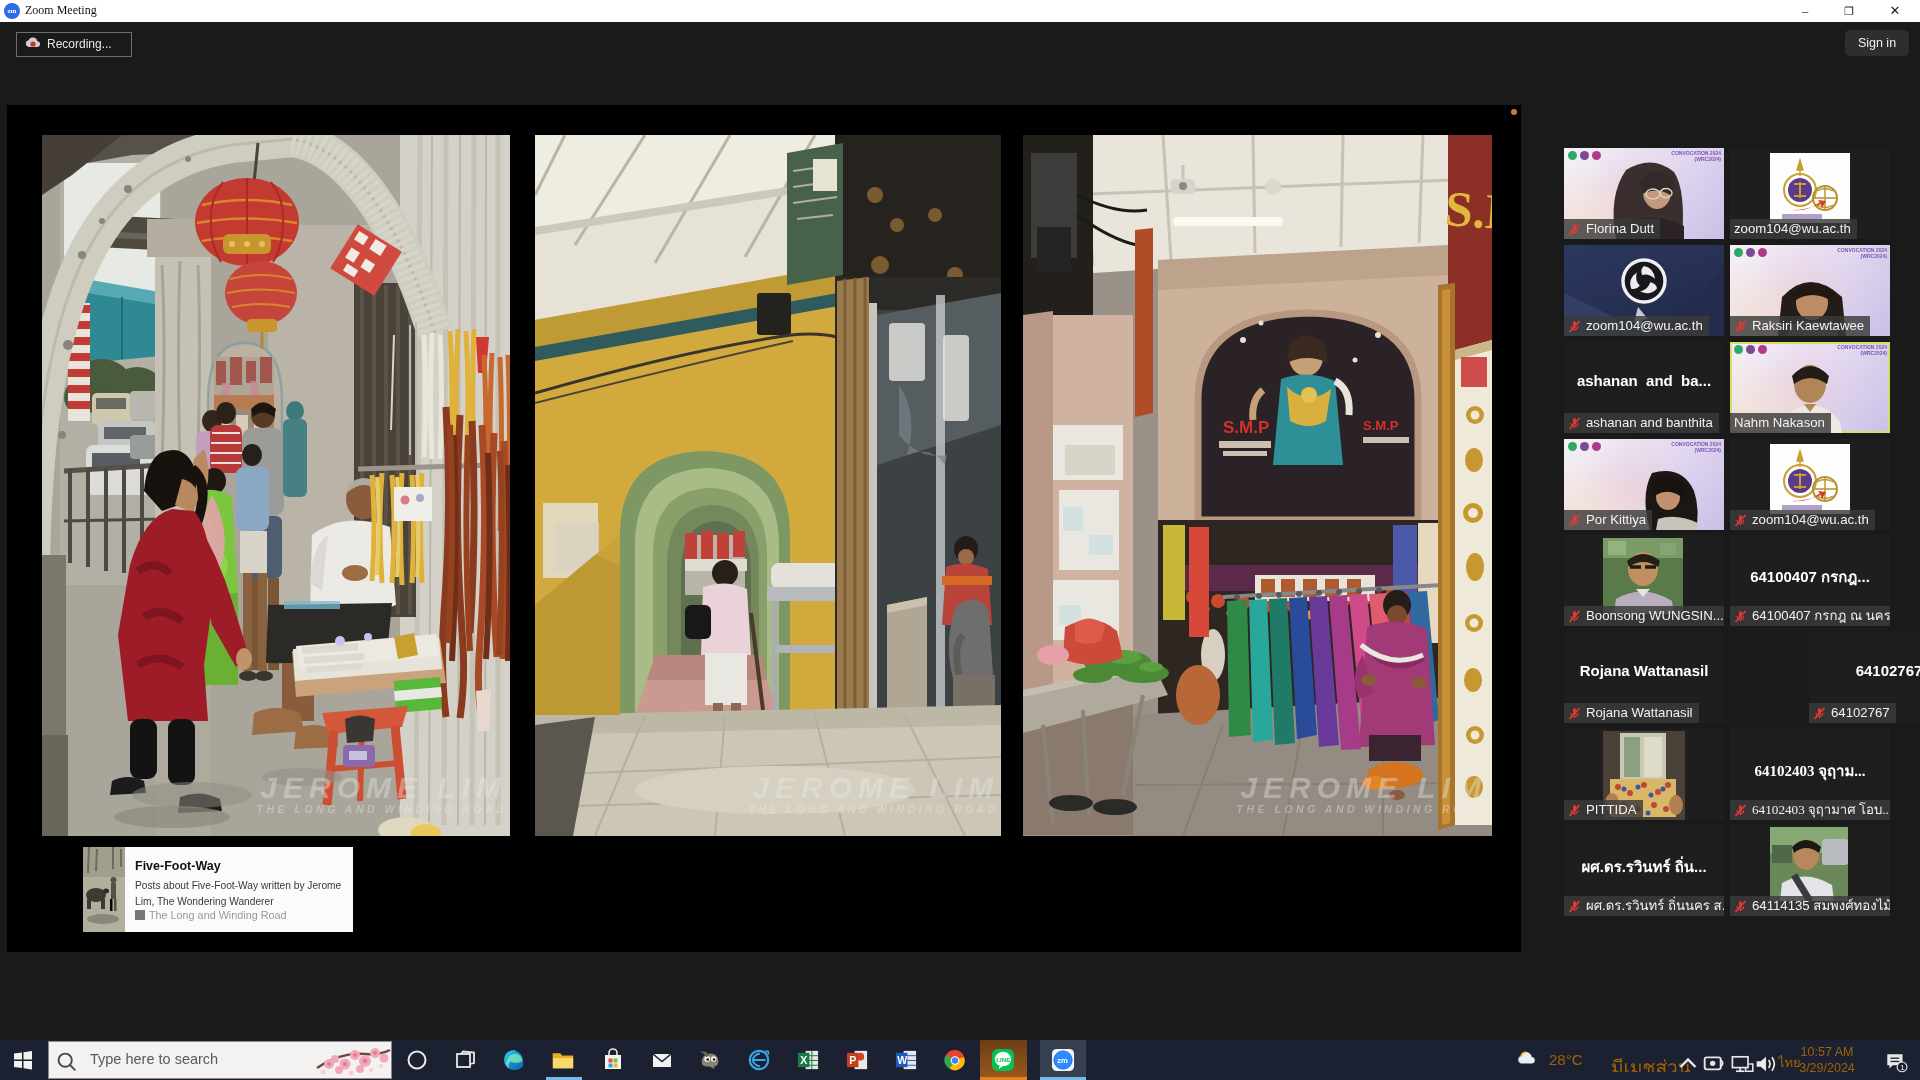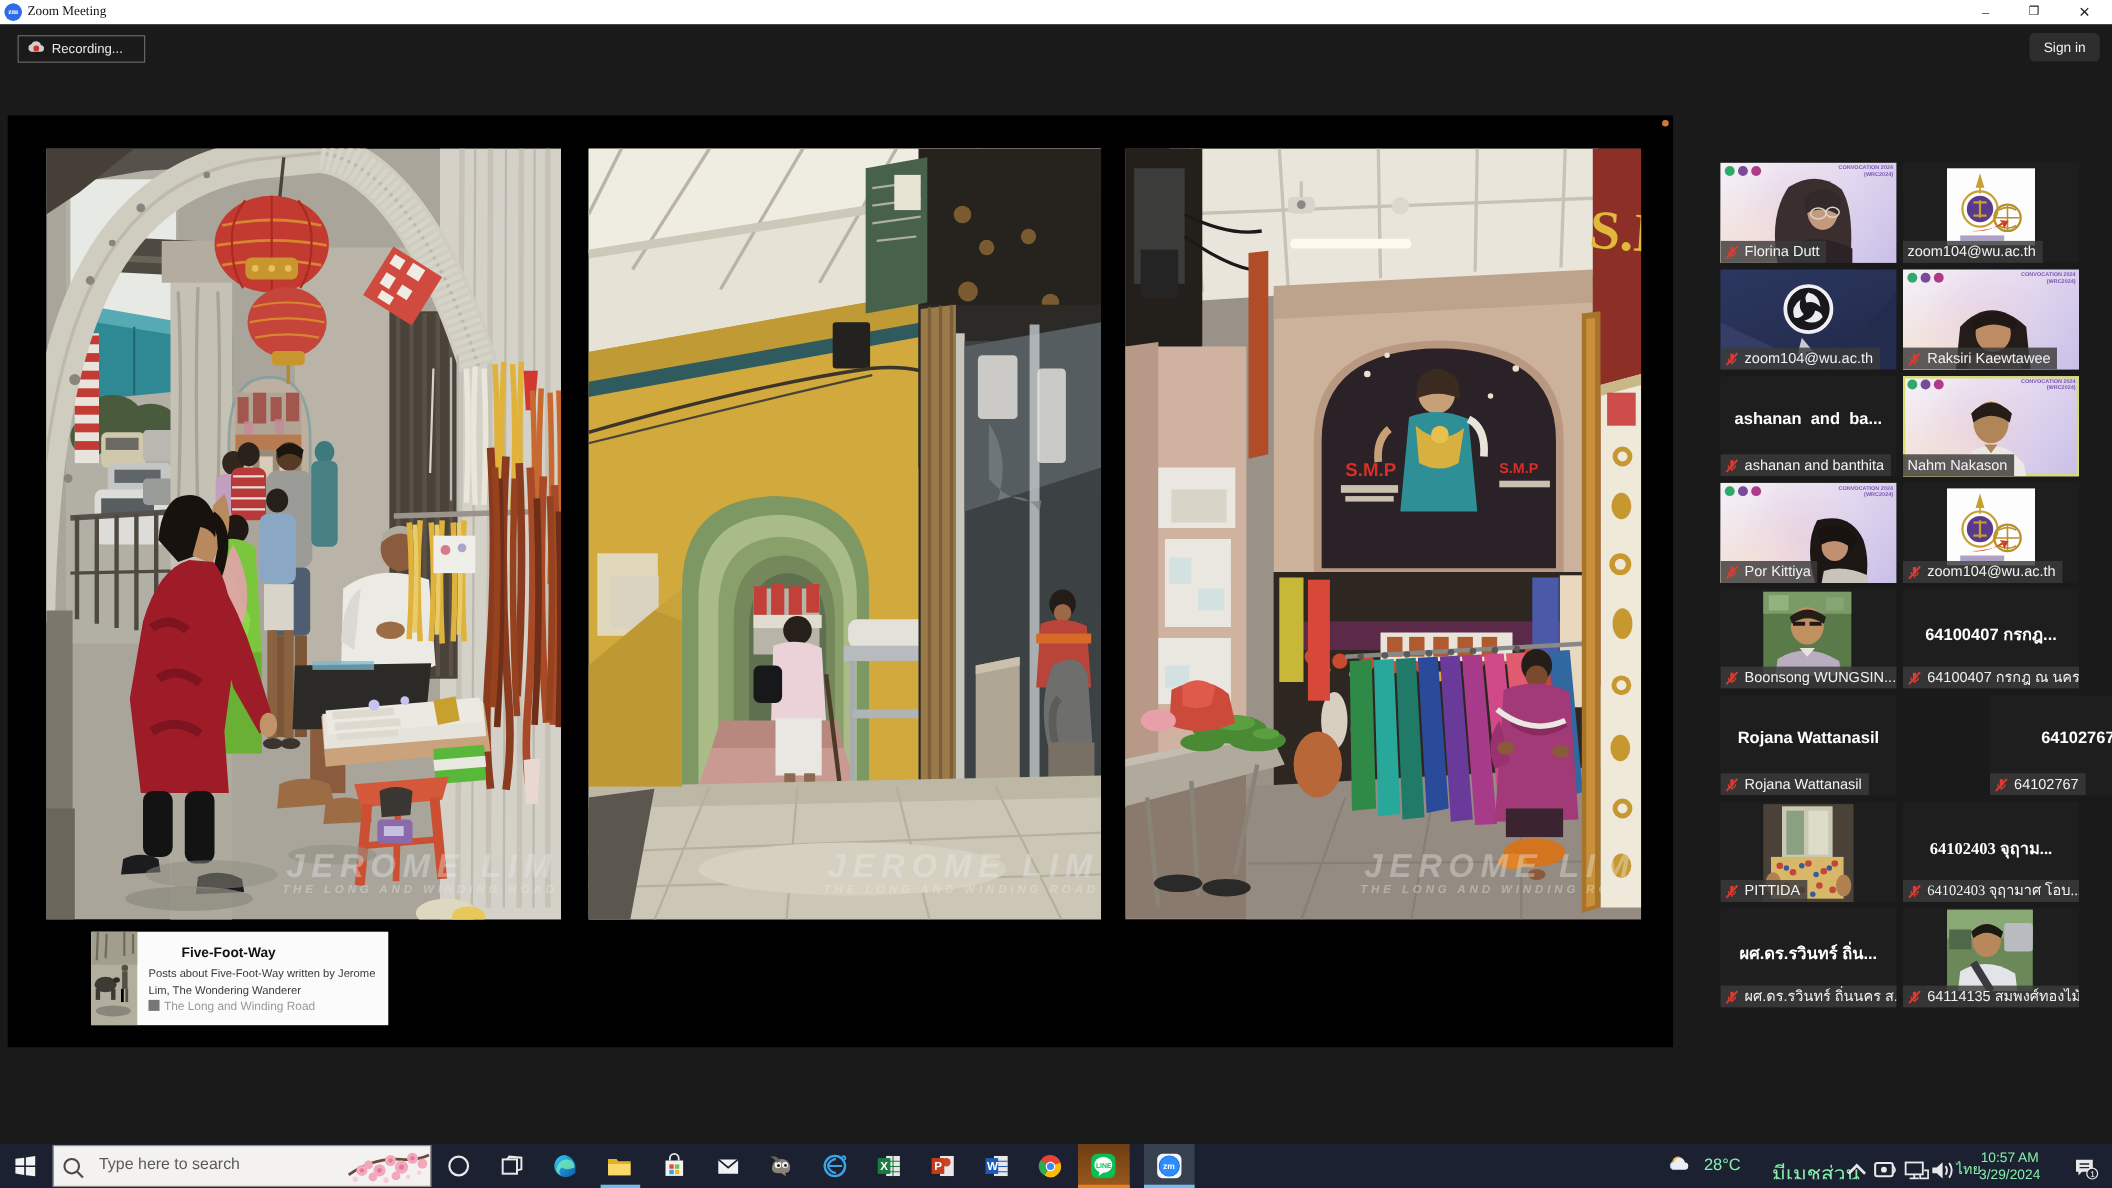--- a/index.html
+++ b/index.html
@@ -13,42 +13,42 @@
 
 #recbtn{position:absolute;left:16px;top:32px;width:114px;height:23px;border:1px solid #6e6e6e;color:#e8e8e8;font-size:12px;line-height:23px;}
 #signin{position:absolute;left:1845px;top:30px;width:64px;height:26px;background:#2e2e2e;border-radius:5px;color:#f0f0f0;font-size:12.5px;text-align:center;line-height:26px;}
 
 #slide{position:absolute;left:7px;top:105px;width:1514px;height:847px;background:#000;}
 .photo{position:absolute;top:30px;}
 #orangedot{position:absolute;left:1504px;top:4px;width:6px;height:6px;border-radius:50%;background:#cd7a3e;}
 
 #ffw{position:absolute;left:76px;top:742px;width:270px;height:85px;background:#fbfbfb;}
 #ffwimg{position:absolute;left:0;top:0;width:42px;height:85px;}
-#ffwt{position:absolute;left:52px;top:12px;font-size:12.5px;font-weight:bold;color:#111;margin-left:30px;}
+#ffwt{position:absolute;left:52px;top:12px;font-size:12.5px;font-weight:bold;color:#111;}
 #ffwb{position:absolute;left:52px;top:31px;width:218px;font-size:10.2px;line-height:15.5px;color:#3a3a3a;}
 #ffwf{position:absolute;left:52px;top:62px;font-size:10.8px;color:#999;}
 #ffwfi{display:inline-block;width:10px;height:10px;background:#777;vertical-align:-1px;margin-right:4px;}
 
 .wm{position:absolute;text-align:right;color:rgba(235,235,235,0.38);font-weight:bold;font-style:italic;}
 .wm1{font-size:30px;letter-spacing:6px;line-height:30px;}
 .wm2{font-size:10.5px;letter-spacing:3.5px;line-height:13px;}
 
 .tile{position:absolute;width:160px;height:91px;background:#1e1e1e;overflow:hidden;}
 .lav{background:radial-gradient(circle at 15% 115%,rgba(248,224,200,0.9),rgba(248,224,200,0) 50%),radial-gradient(circle at 45% 55%,rgba(232,200,214,0.55),rgba(232,200,214,0) 55%),linear-gradient(128deg,#f6f1f4 0%,#e7ddf1 45%,#c9bfe7 100%);}
 .lbl{position:absolute;left:0;bottom:0;height:20px;background:rgba(58,58,58,0.82);color:#f2f2f2;font-size:13.2px;line-height:20px;padding:0 6px 0 4px;white-space:nowrap;display:flex;align-items:center;}
 .cname{position:absolute;left:0;right:0;top:30px;text-align:center;color:#fff;font-size:15px;font-weight:bold;}
 .mic{margin-right:5px;flex:0 0 auto;}
 .logos{position:absolute;left:4px;top:3px;display:flex;gap:3px;}
 .logos span{display:block;width:9px;height:9px;border-radius:50%;}
 .hdrtx{position:absolute;right:3px;top:2px;text-align:right;font-size:5px;color:#7a56b4;line-height:6px;font-weight:bold;}
 
 #taskbar{position:absolute;left:0;top:1040px;width:1920px;height:40px;background:#1b2130;}
 #sbox{position:absolute;left:48px;top:1041px;width:344px;height:38px;background:#f3f2f1;border:1px solid #888;box-sizing:border-box;}
 .ticon{position:absolute;top:1048px;width:24px;height:24px;}
-.tray{position:absolute;color:#86efac;font-size:12.5px;}
+.tray{position:absolute;color:#a16207;font-size:12.5px;}
 </style>
 </head>
 <body>
 <div id="root">
 
   <div id="titlebar">
     <div id="zmicon">zm</div>
     <div id="wtitle">Zoom Meeting</div>
     <div class="wbtn" style="left:1790px;">–</div>
     <div class="wbtn" style="left:1834px;font-size:11px;">❐</div>

